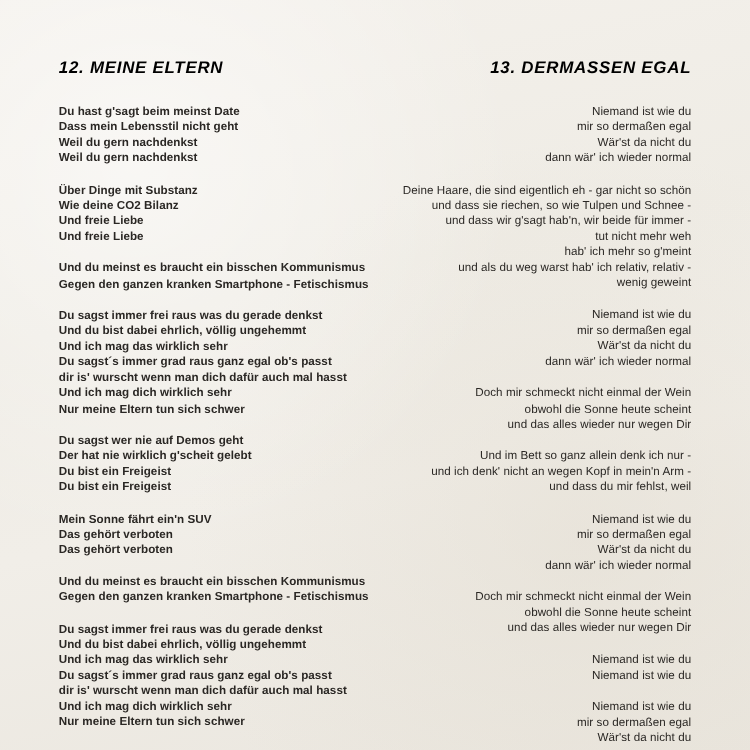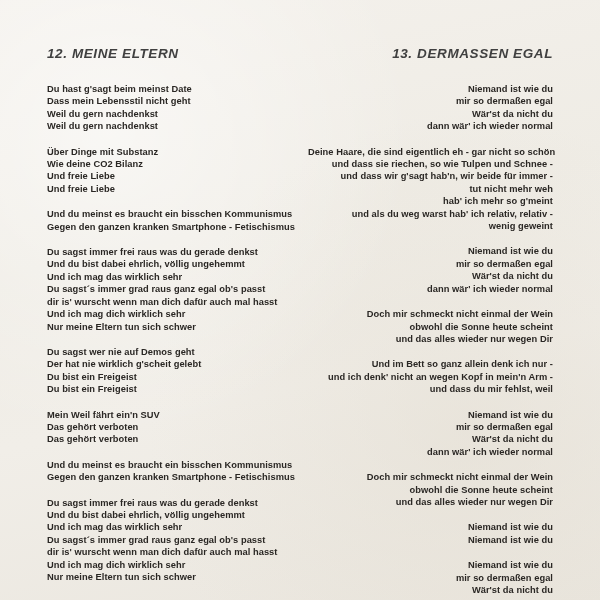--- a/index.html
+++ b/index.html
@@ -50,37 +50,37 @@
   .col-right {
     padding-right: 47px;
     padding-left: 8px;
     text-align: right;
   }
   .song-title {
     font-size: 13.5px;
     font-weight: bold;
     font-style: italic;
     letter-spacing: 0.6px;
-    color: #404040;
+    color: #000000;
     margin: 0 0 22px 0;
     white-space: nowrap;
   }
   .stanza {
     margin-bottom: 13px;
   }
   .line {
     font-size: 9.3px;
     line-height: 12.4px;
     color: #2a2724;
     white-space: nowrap;
     font-weight: bold;
     letter-spacing: 0.05px;
   }
   .col-right .line {
-    font-weight: bold;
+    font-weight: normal;
   }
 </style>
 </head>
 <body>
 
 <div class="paper-texture"></div>
 
 <div class="page">
   <div class="columns">
 
@@ -117,21 +117,21 @@
       </div>
 
       <div class="stanza">
         <div class="line">Du sagst wer nie auf Demos geht</div>
         <div class="line">Der hat nie wirklich g'scheit gelebt</div>
         <div class="line">Du bist ein Freigeist</div>
         <div class="line">Du bist ein Freigeist</div>
       </div>
 
       <div class="stanza">
-        <div class="line">Mein Weil fährt ein'n SUV</div>
+        <div class="line">Mein Sonne fährt ein'n SUV</div>
         <div class="line">Das gehört verboten</div>
         <div class="line">Das gehört verboten</div>
       </div>
 
       <div class="stanza">
         <div class="line">Und du meinst es braucht ein bisschen Kommunismus</div>
         <div class="line">Gegen den ganzen kranken Smartphone - Fetischismus</div>
       </div>
 
       <div class="stanza">

